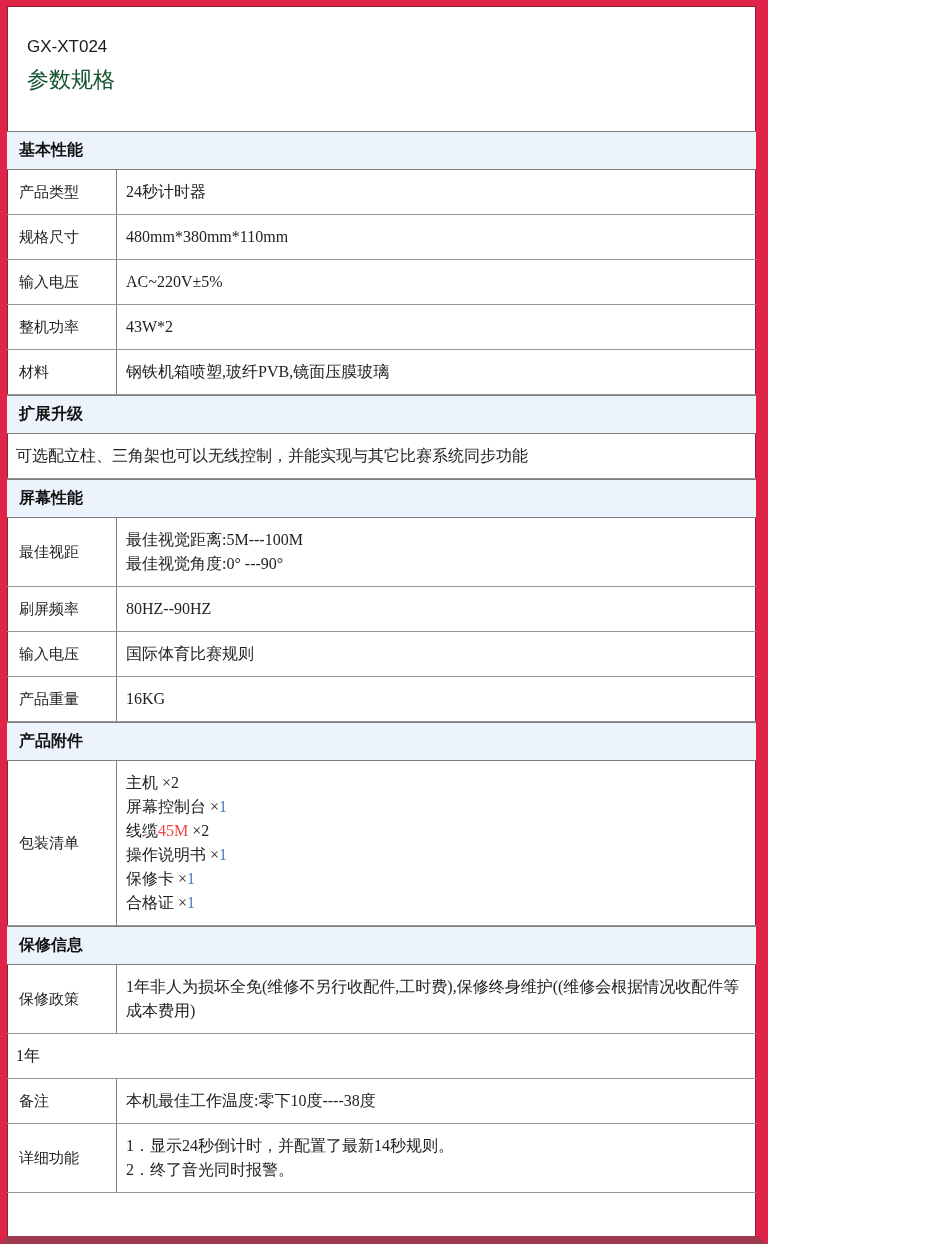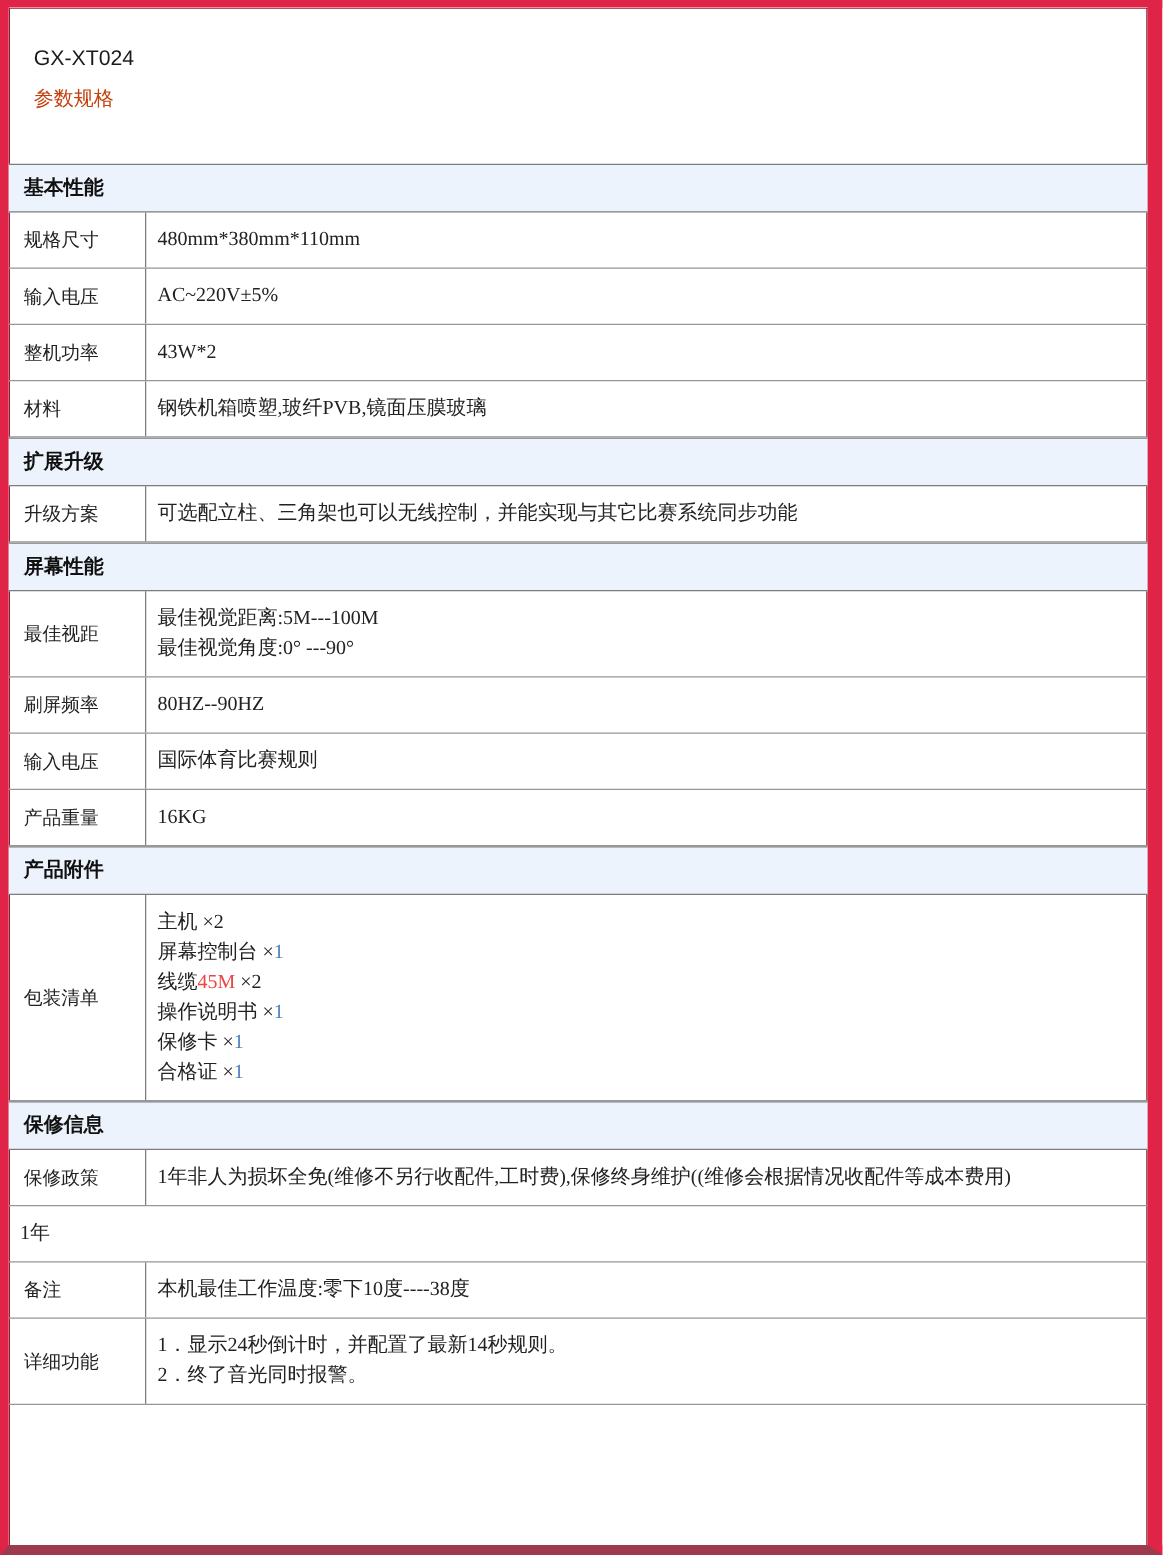--- a/index.html
+++ b/index.html
@@ -1,28 +1,28 @@
 <!DOCTYPE html>
 <html style="--frame-red: #df2448; --frame-bottom: #9e3a4e; --section-bg: #edf3fc;"><head>
 <meta charset="utf-8">
 <style>
   html,body{margin:0;padding:0;background:#fff;}
   body{width:930px;height:1244px;font-family:"Liberation Sans","DejaVu Sans",sans-serif;}
   .page{
-    box-sizing:border-box;width:930px;height:1244px;
+    box-sizing:border-box;width:768px;height:1244px;
     border-left:7px solid var(--frame-red,#df2448);
     border-right:12px solid var(--frame-red,#df2448);
     border-top:6px solid var(--frame-red,#df2448);
     border-bottom:8px solid var(--frame-bottom,#9e3a4e);
     box-shadow:inset 1px 1px 0 #8a2136, inset -1px 0 0 #8a2136;
     display:flex;flex-direction:column;background:#fff;
   }
   .title-block{padding:30px 0 0 20px;}
   .product-code{font-size:17px;line-height:22px;color:#1a1a1a;}
-  .page-title{font-size:16px;line-height:28px;margin-top:8px;color:#c2410c;}
+  .page-title{font-size:22px;line-height:28px;margin-top:8px;color:#14532d;}
   .spec-table{margin-top:37px;}
   .section-header{
     background:var(--section-bg,#edf3fc);
     border-top:1px solid #7d7d7d;border-bottom:1px solid #7d7d7d;
     font-weight:bold;font-size:16px;color:#111;
     padding:0 12px;height:37px;display:flex;align-items:center;
     font-family:Liberation Sans, sans-serif;
   }
   .row{display:flex;border-bottom:1px solid #969696;}
   .cell-label{
@@ -47,38 +47,41 @@
 <body>
 
 <div class="page">
   <div class="title-block">
     <div class="product-code">GX-XT024</div>
     <div class="page-title">参数规格</div>
   </div>
   <div class="spec-table" id="spec-table">
       <div class="section-header">基本性能</div>
       <div class="row single">
+        <div class="cell-label">产品类型</div>
+        <div class="cell-value">24秒计时器</div>
+      </div>
+      <div class="row single">
         <div class="cell-label">规格尺寸</div>
         <div class="cell-value">480mm*380mm*110mm</div>
       </div>
       <div class="row single">
         <div class="cell-label">输入电压</div>
         <div class="cell-value">AC~220V±5%</div>
       </div>
       <div class="row single">
         <div class="cell-label">整机功率</div>
         <div class="cell-value">43W*2</div>
       </div>
       <div class="row single">
         <div class="cell-label">材料</div>
         <div class="cell-value">钢铁机箱喷塑,玻纤PVB,镜面压膜玻璃</div>
       </div>
       <div class="section-header">扩展升级</div>
       <div class="row single">
-        <div class="cell-label">升级方案</div>
         <div class="cell-value">可选配立柱、三角架也可以无线控制，并能实现与其它比赛系统同步功能</div>
       </div>
       <div class="section-header">屏幕性能</div>
       <div class="row">
         <div class="cell-label">最佳视距</div>
         <div class="cell-value">
           <div class="vline"><span>最佳视觉距离:5M---100M</span></div>
           <div class="vline"><span>最佳视觉角度:0° ---90°</span></div>
         </div>
       </div>

